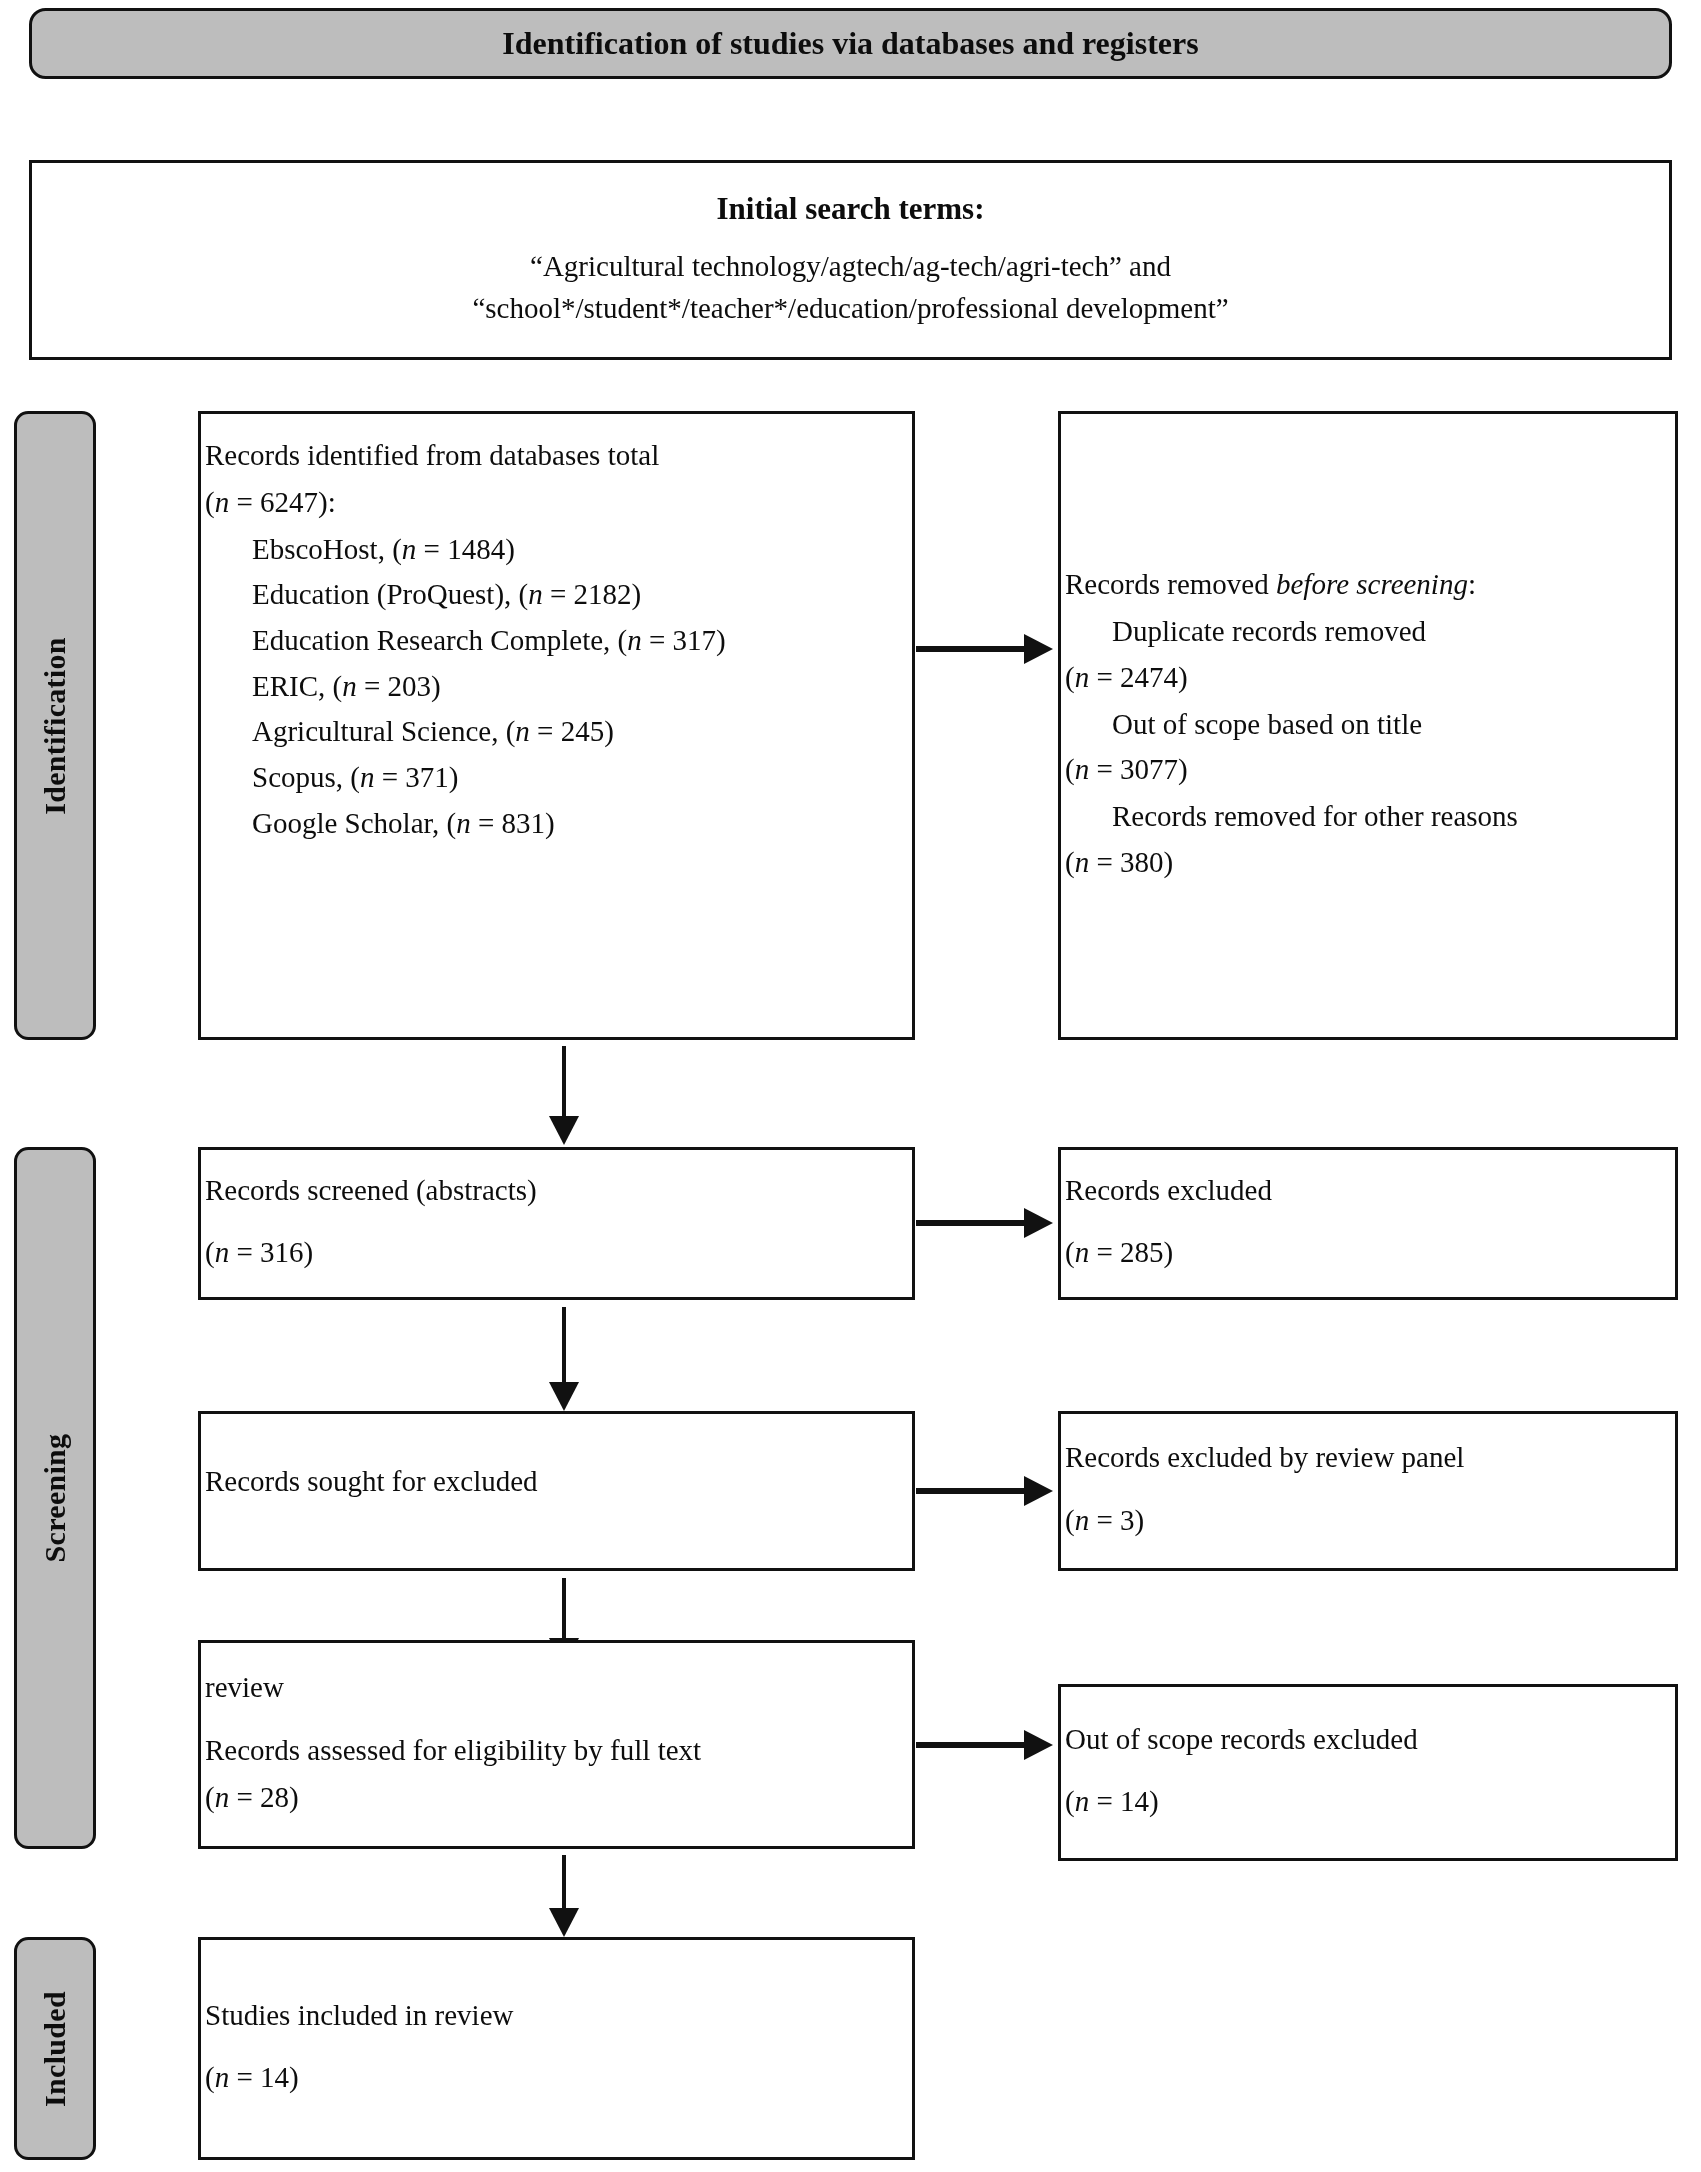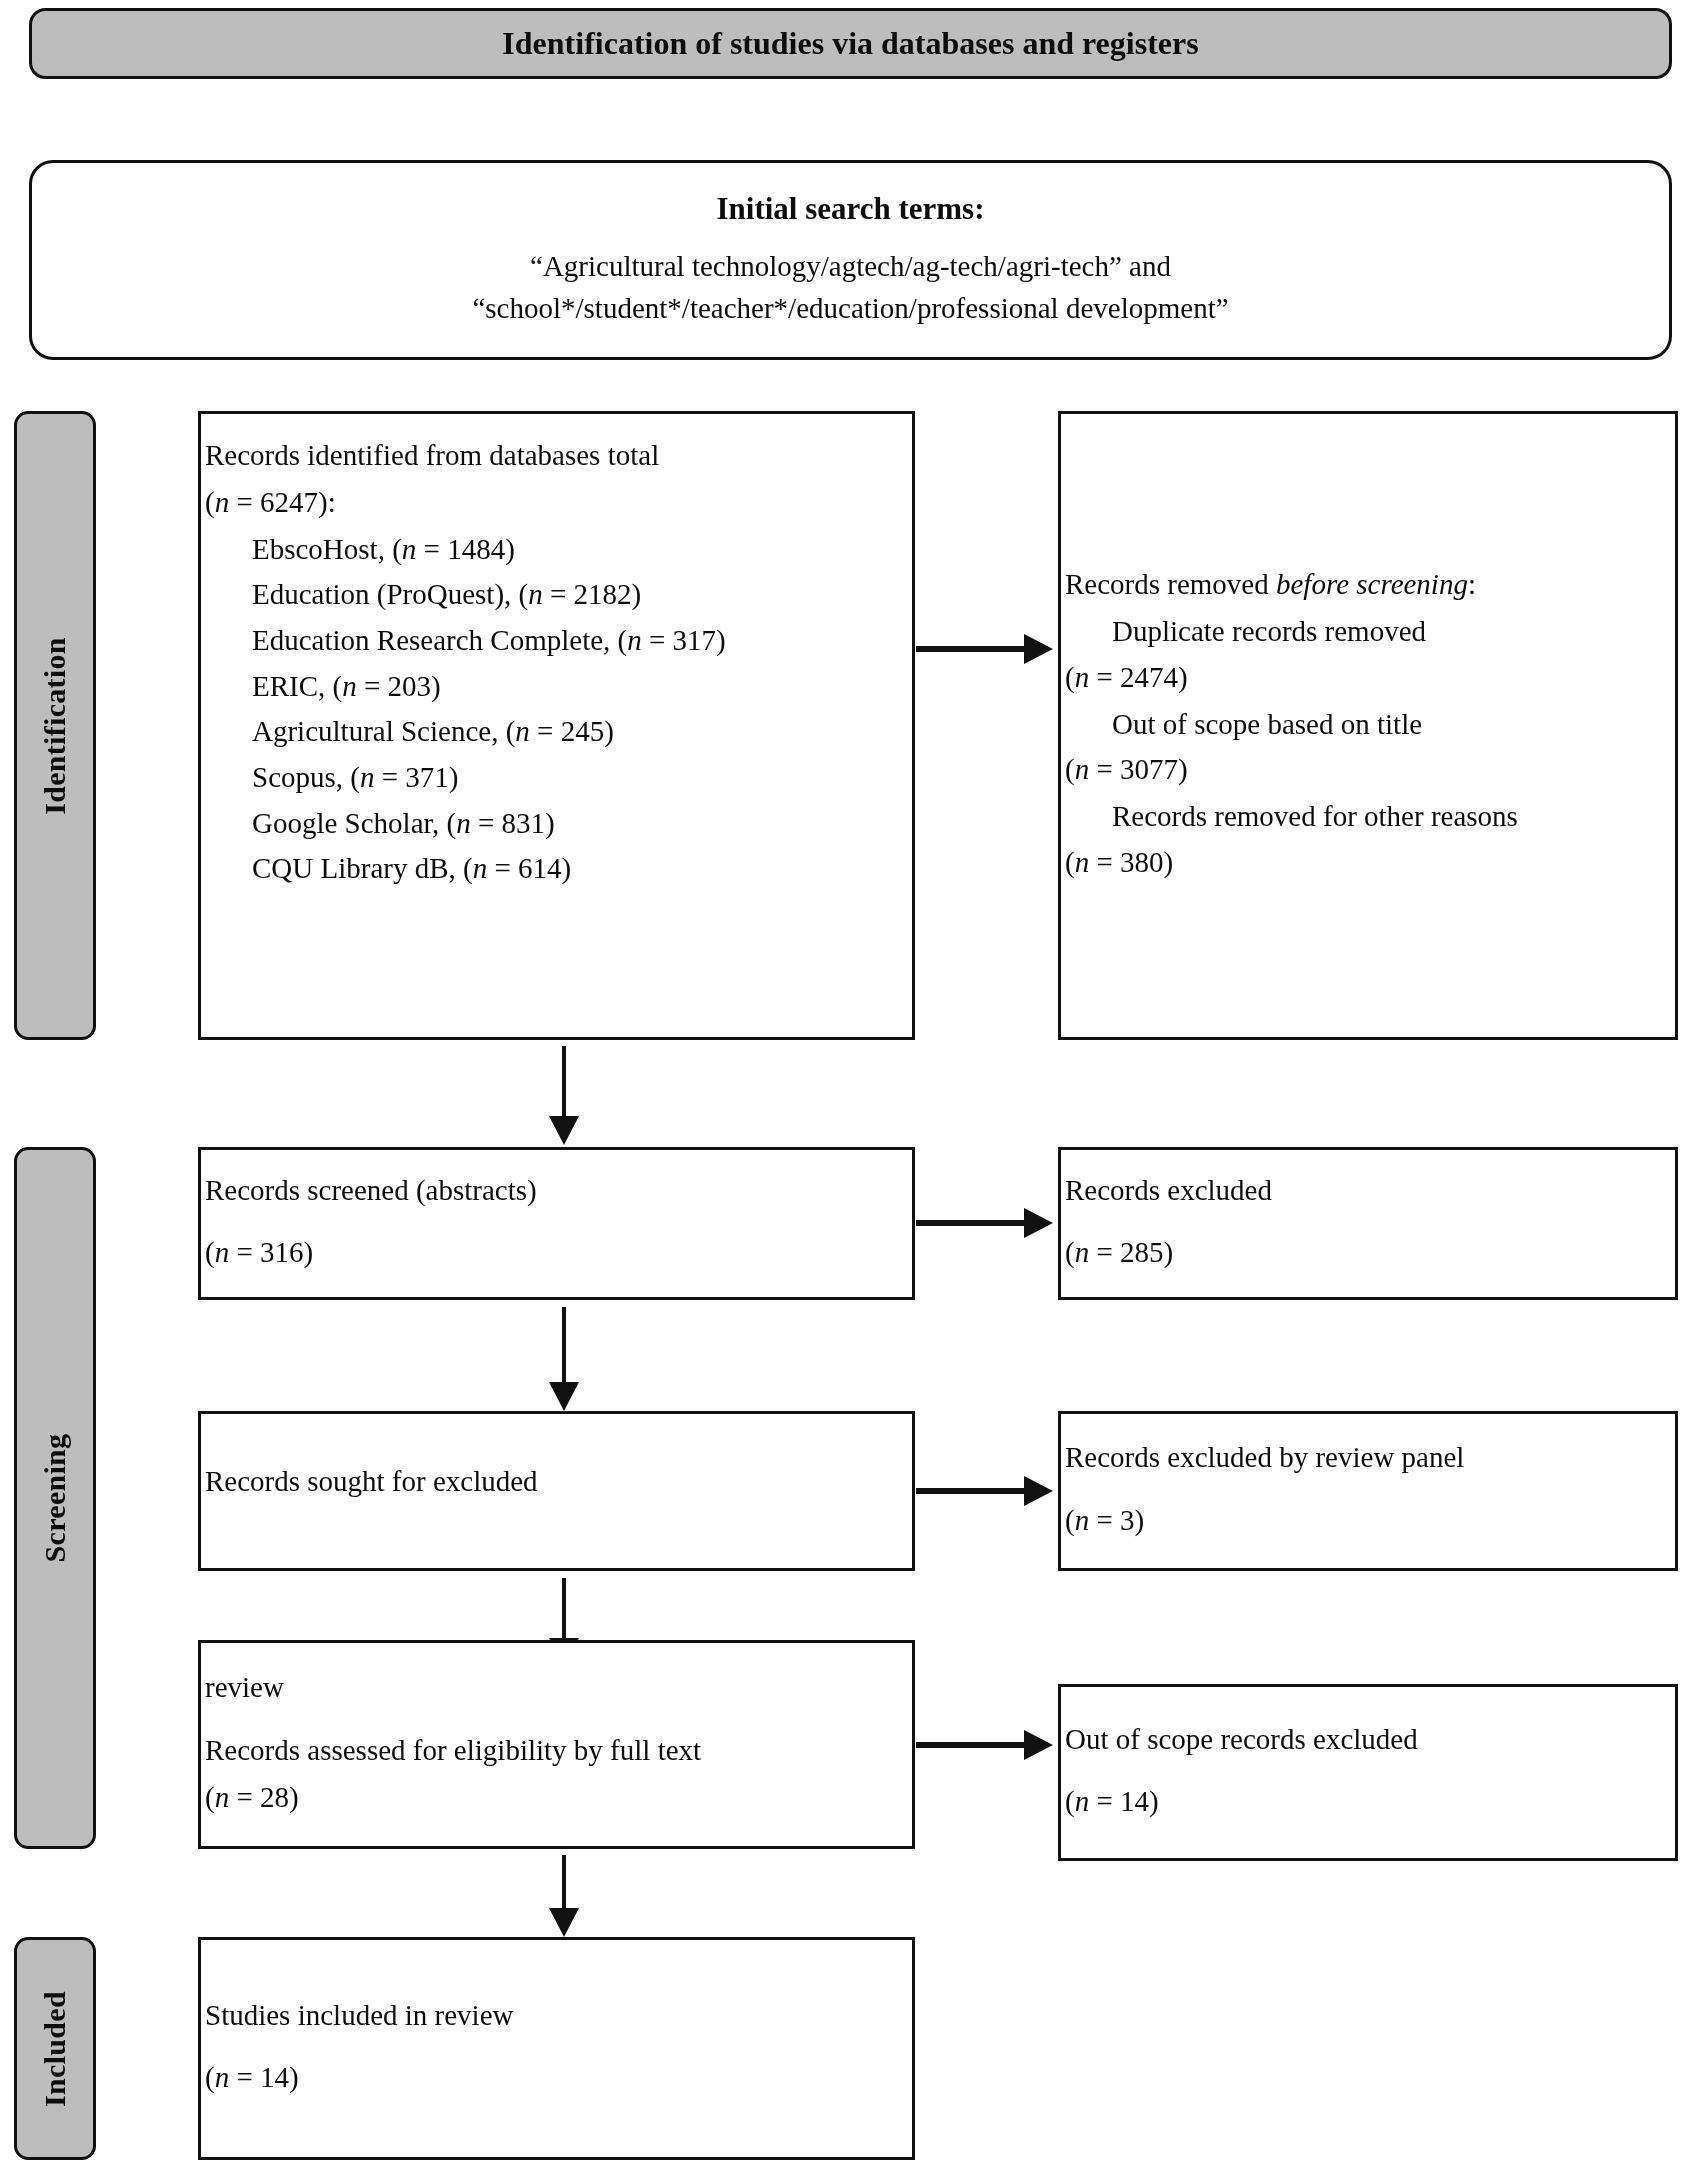--- a/index.html
+++ b/index.html
@@ -74,21 +74,20 @@
   #search-terms-box {
     left: 29px;
     top: 160px;
     width: 1643px;
     height: 200px;
     display: flex;
     flex-direction: column;
     align-items: center;
     justify-content: center;
     padding: 5.5px 22px;
-    border-radius: 24px;
   }
   #search-terms-box .st-title {
     font-weight: bold;
     font-size: 31px;
     margin-bottom: 19px;
     text-align: center;
   }
   #search-terms-box .st-line {
     font-size: 29px;
     line-height: 1.42;
@@ -198,21 +197,20 @@
     <div class="box-body">
       <p class="line">Records identified from databases total</p>
       <p class="line">(<i>n</i> = 6247):</p>
       <p class="sub">EbscoHost, (<i>n</i> = 1484)</p>
       <p class="sub">Education (ProQuest), (<i>n</i> = 2182)</p>
       <p class="sub">Education Research Complete, (<i>n</i> = 317)</p>
       <p class="sub">ERIC, (<i>n</i> = 203)</p>
       <p class="sub">Agricultural Science, (<i>n</i> = 245)</p>
       <p class="sub">Scopus, (<i>n</i> = 371)</p>
       <p class="sub">Google Scholar, (<i>n</i> = 831)</p>
-      <p class="sub">CQU Library dB, (<i>n</i> = 614)</p>
     </div>
   </div>
 
   <div class="arrow-h" style="left:916px; top:649px;">
     <div class="shaft" style="width:110px;"></div>
     <div class="head" style="left:108px;"></div>
   </div>
 
   <div class="flow-box" style="left:1058px; top:411px; width:620px; height:629px;">
     <div class="box-body centered">

